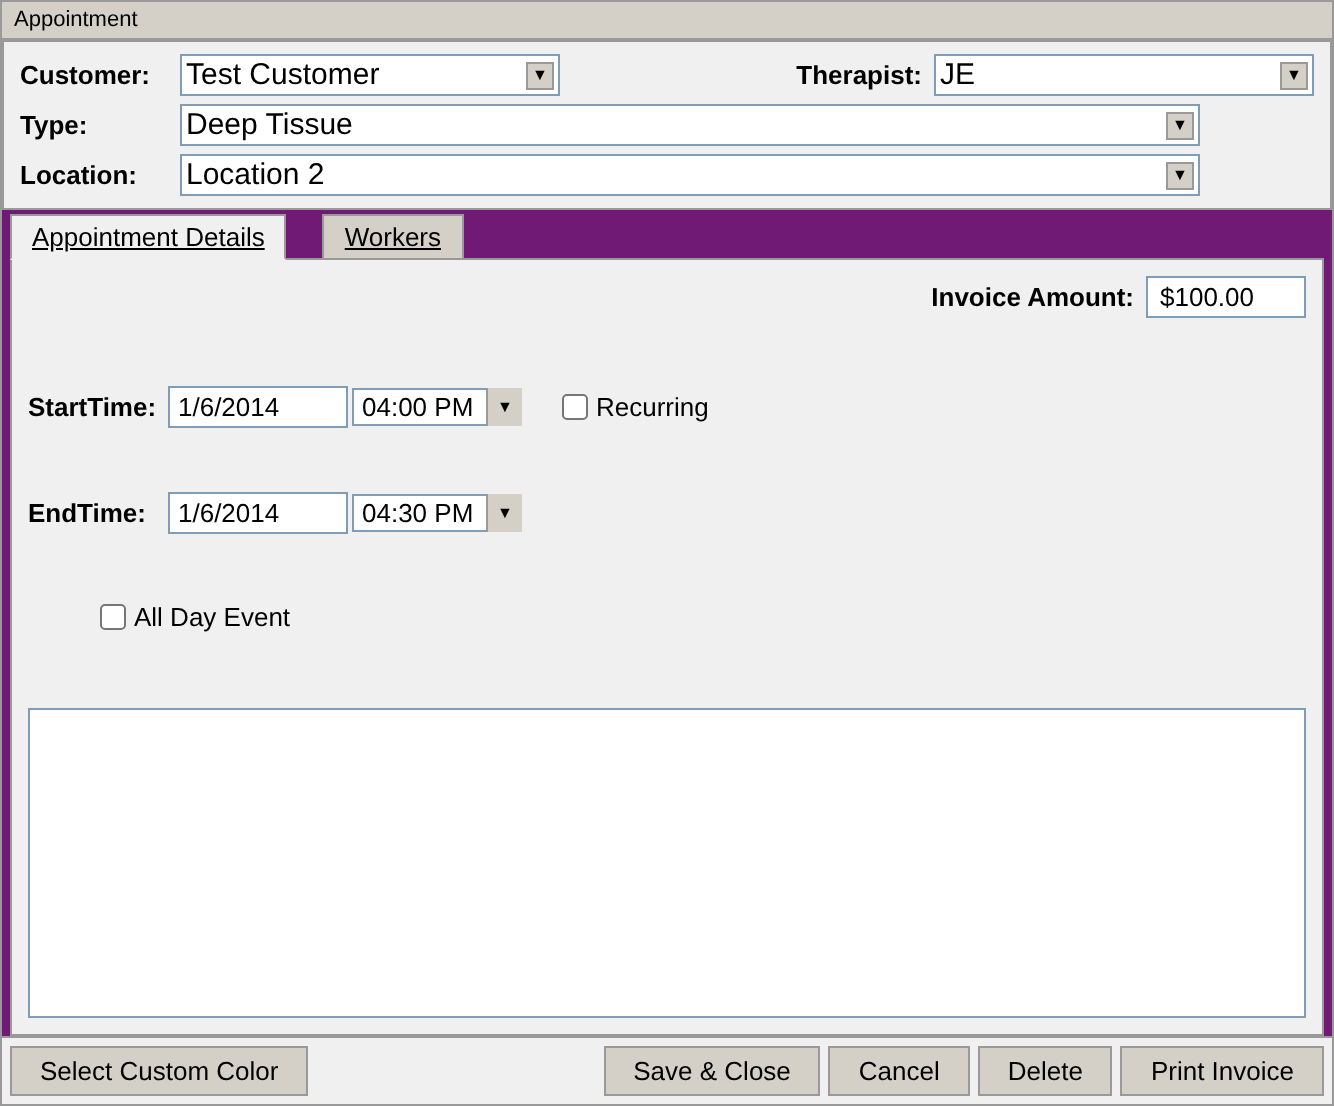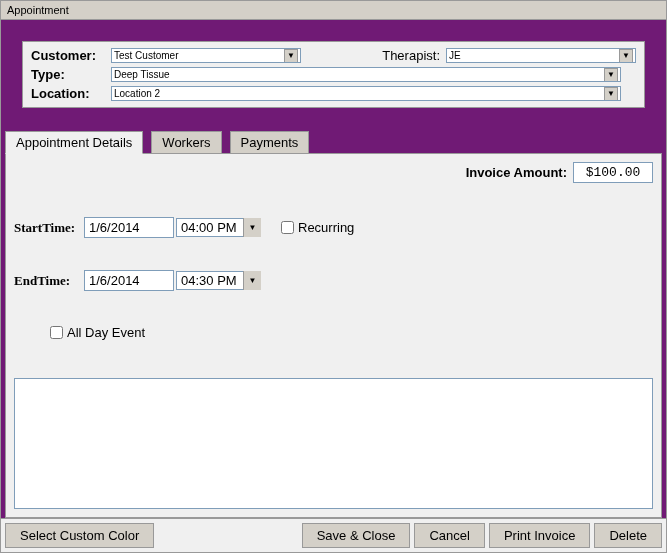--- a/index.html
+++ b/index.html
@@ -24,54 +24,54 @@
     .window-title {
       background: #d4d0c8;
       border-bottom: 1px solid #999;
       padding: 3px 6px;
       font-size: 11px;
       color: #000;
     }
     .form-section {
       background: #f0f0f0;
       border: 1px solid #999;
-      margin: 21px;
+      margin: 0;
       padding: 6px 8px;
     }
     .form-row {
       display: flex;
       align-items: center;
       margin-bottom: 4px;
     }
     .form-row:last-child { margin-bottom: 0; }
     .label {
       font-weight: bold;
       min-width: 80px;
       color: #000;
     }
     .label-right {
-      font-weight: normal;
+      font-weight: bold;
       min-width: 80px;
       text-align: right;
       padding-right: 6px;
       color: #000;
     }
     .select-box {
       background: #fff;
       border: 1px solid #7f9db9;
       padding: 1px 2px;
       display: flex;
       align-items: center;
       position: relative;
     }
     .select-box select {
       border: none;
       background: transparent;
       outline: none;
-      font-size: 10px;
+      font-size: 15px;
       width: 100%;
       appearance: none;
       -webkit-appearance: none;
       cursor: pointer;
       padding-right: 28px;
     }
     .select-arrow {
       position: absolute;
       right: 2px;
       top: 50%;
@@ -106,21 +106,22 @@
     
     .tabs-container {
       margin: 2px 4px 0 4px;
       flex: 1;
       display: flex;
       flex-direction: column;
     }
     .tab-bar {
       display: flex;
       align-items: flex-end;
-      gap: 8px;
+      gap: 18px;
+      text-decoration: underline;
     }
     .tab {
       padding: 3px 10px;
       border: 1px solid #999;
       background: #d4d0c8;
       cursor: pointer;
       font-size: 13px;
       border-bottom: none;
       position: relative;
     }
@@ -147,33 +148,31 @@
     }
     .invoice-label {
       font-weight: bold;
       margin-right: 6px;
     }
     .invoice-amount {
       background: #fff;
       border: 1px solid #7f9db9;
       padding: 2px 6px;
       width: 80px;
-      text-align: center;
-      font-size: 13px;
-      font-family: Liberation Mono, monospace;
+      text-align: left;
+      font-size: 13px;
     }
     .time-row {
       display: flex;
       align-items: center;
       margin-bottom: 4px;
     }
     .time-label {
       min-width: 70px;
       font-weight: bold;
-      font-family: Liberation Serif, serif;
     }
     .time-date-input {
       background: #fff;
       border: 1px solid #7f9db9;
       padding: 2px 4px;
       width: 90px;
       font-size: 13px;
     }
     .time-select-wrapper {
       display: flex;
@@ -311,23 +310,20 @@
     </div>
   </div>
 
   <div class="tabs-container">
     <div class="tab-bar">
       <div class="tab active">
         <span>Appointment Details</span>
       </div>
       <div class="tab">
         <span>Workers</span>
-      </div>
-      <div class="tab">
-        <span>Payments</span>
       </div>
     </div>
 
     <div class="tab-content">
 
       <div class="invoice-row">
         <span class="invoice-label">Invoice Amount:</span>
         <input class="invoice-amount" type="text" value="$100.00" style="">
       </div>
 
@@ -368,16 +364,16 @@
 
       <textarea class="notes-area" style=""></textarea>
     </div>
   </div>
 
   <div class="bottom-bar">
     <button class="btn">Select Custom Color</button>
     <div class="btn-spacer"></div>
     <button class="btn">Save &amp; Close</button>
     <button class="btn">Cancel</button>
+    <button class="btn">Delete</button>
     <button class="btn">Print Invoice</button>
-    <button class="btn">Delete</button>
   </div>
 </div>
 
 </body></html>

